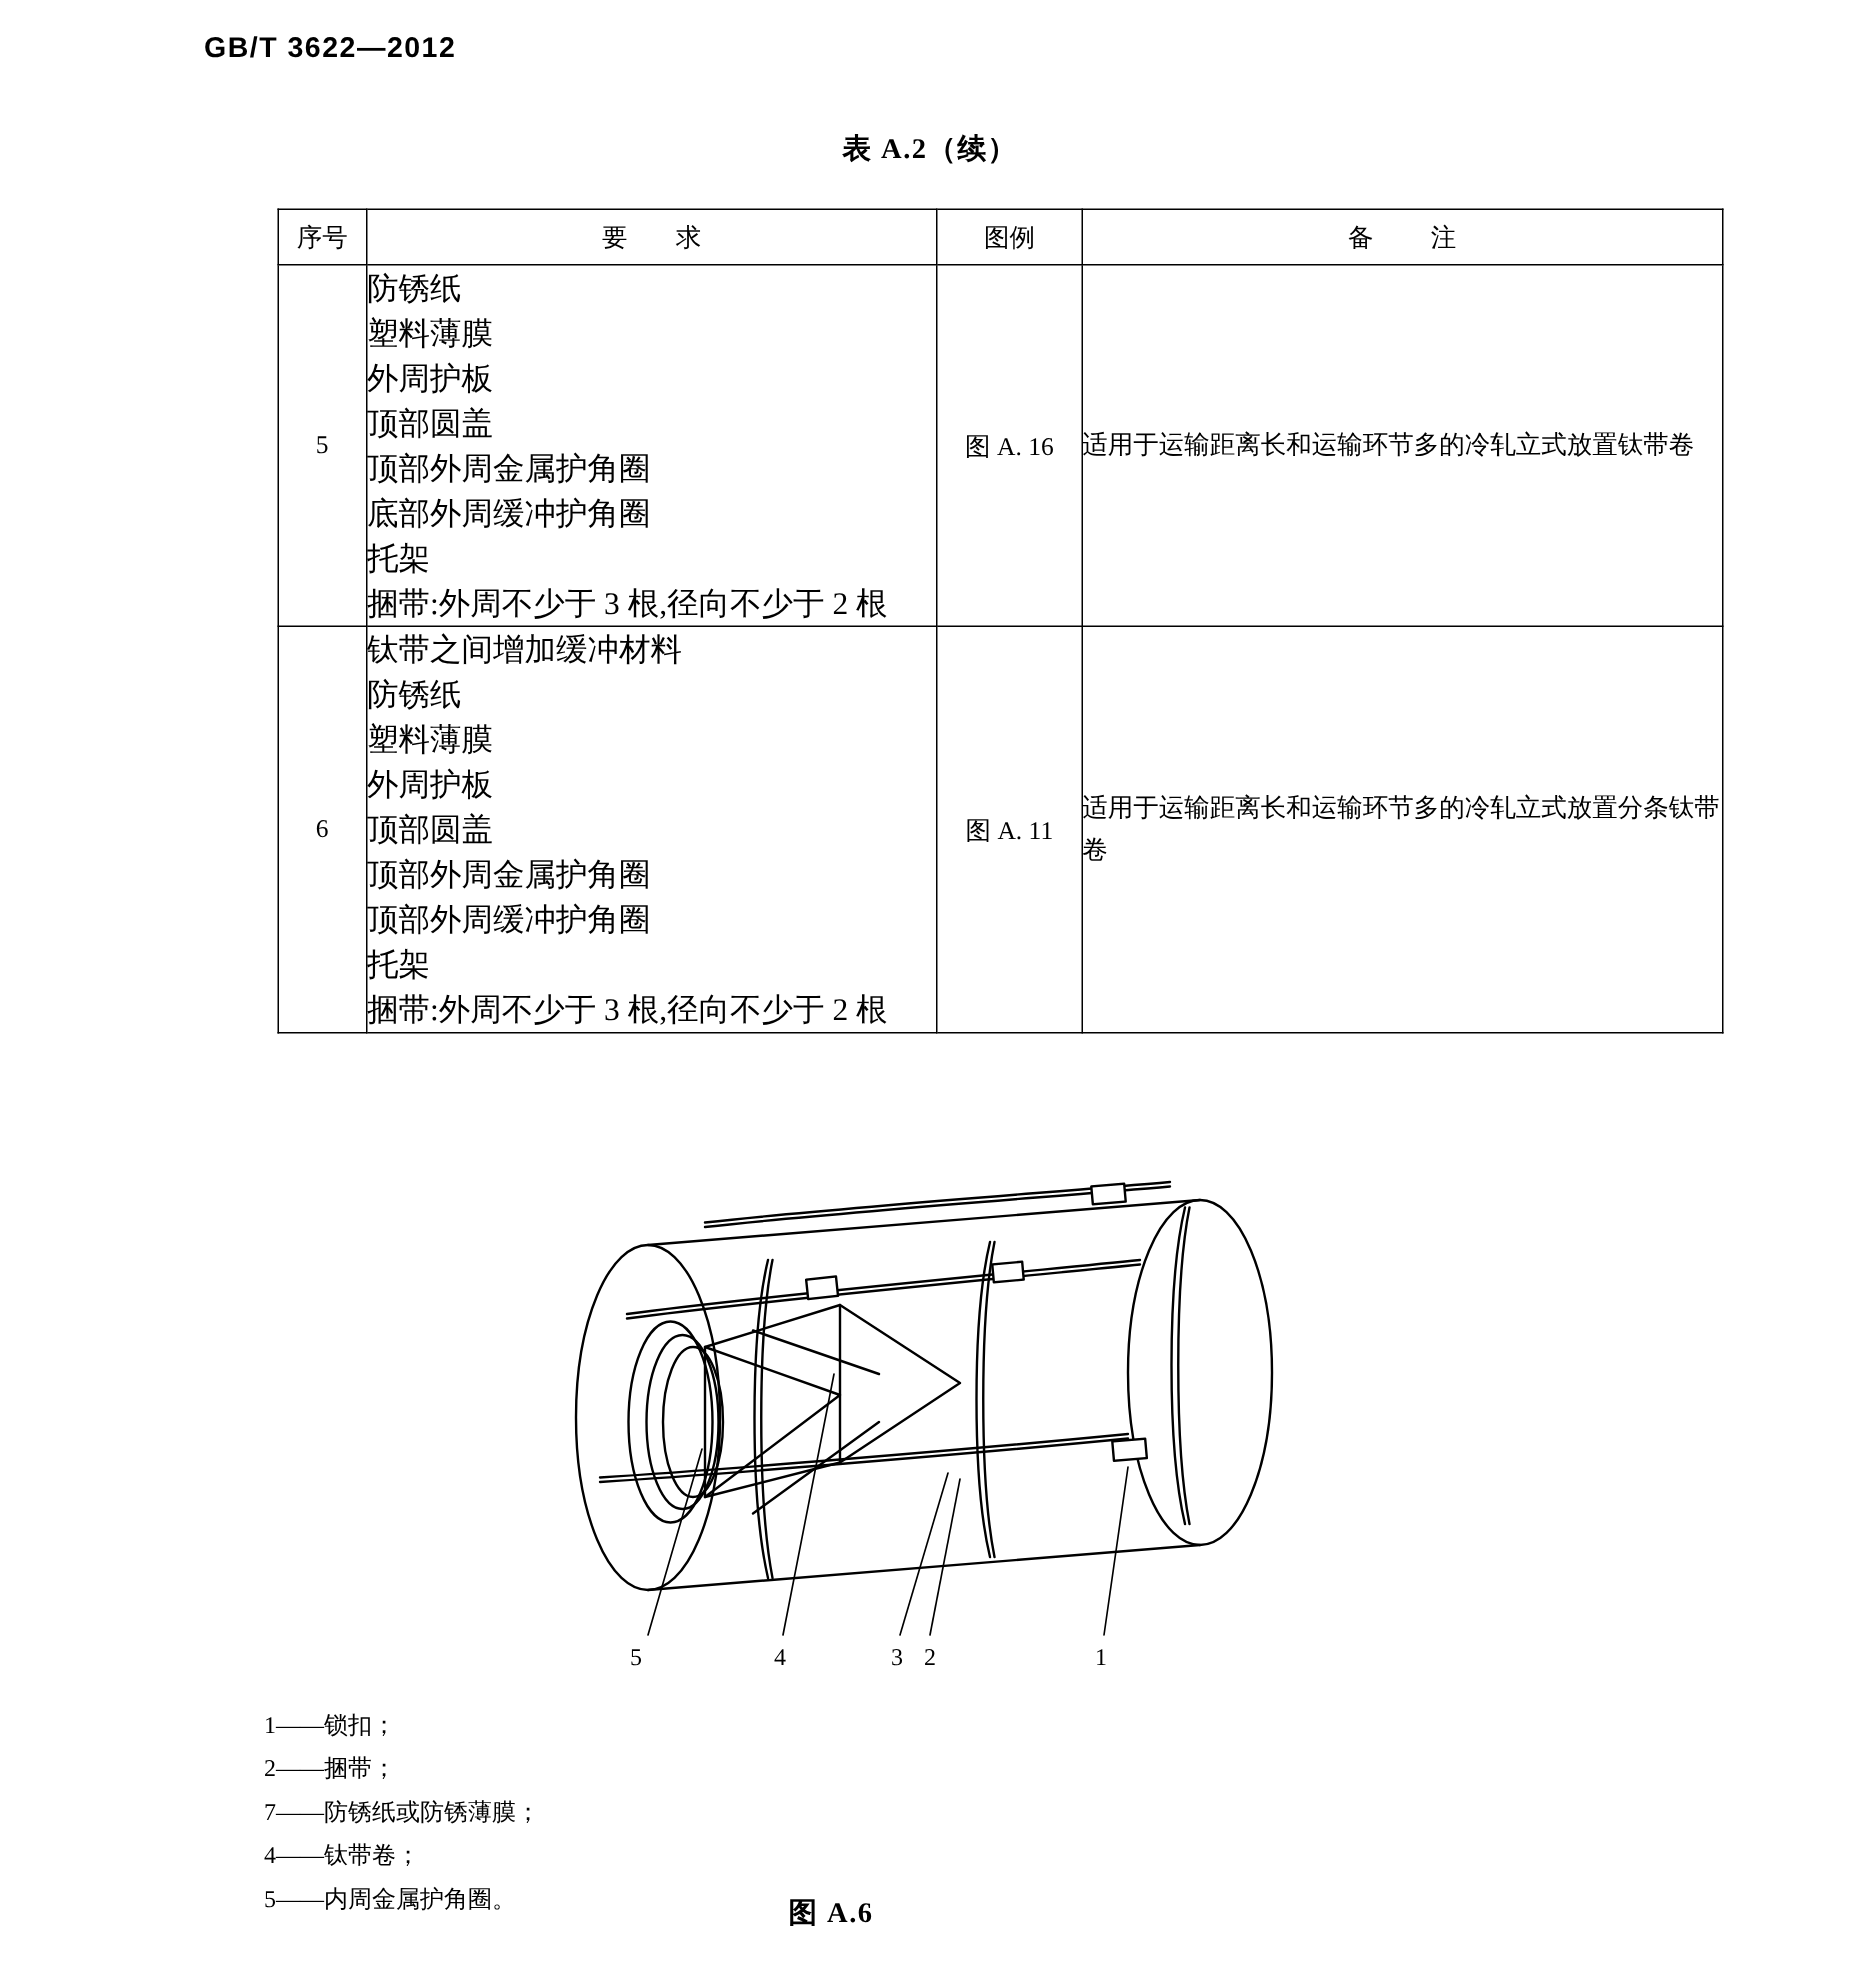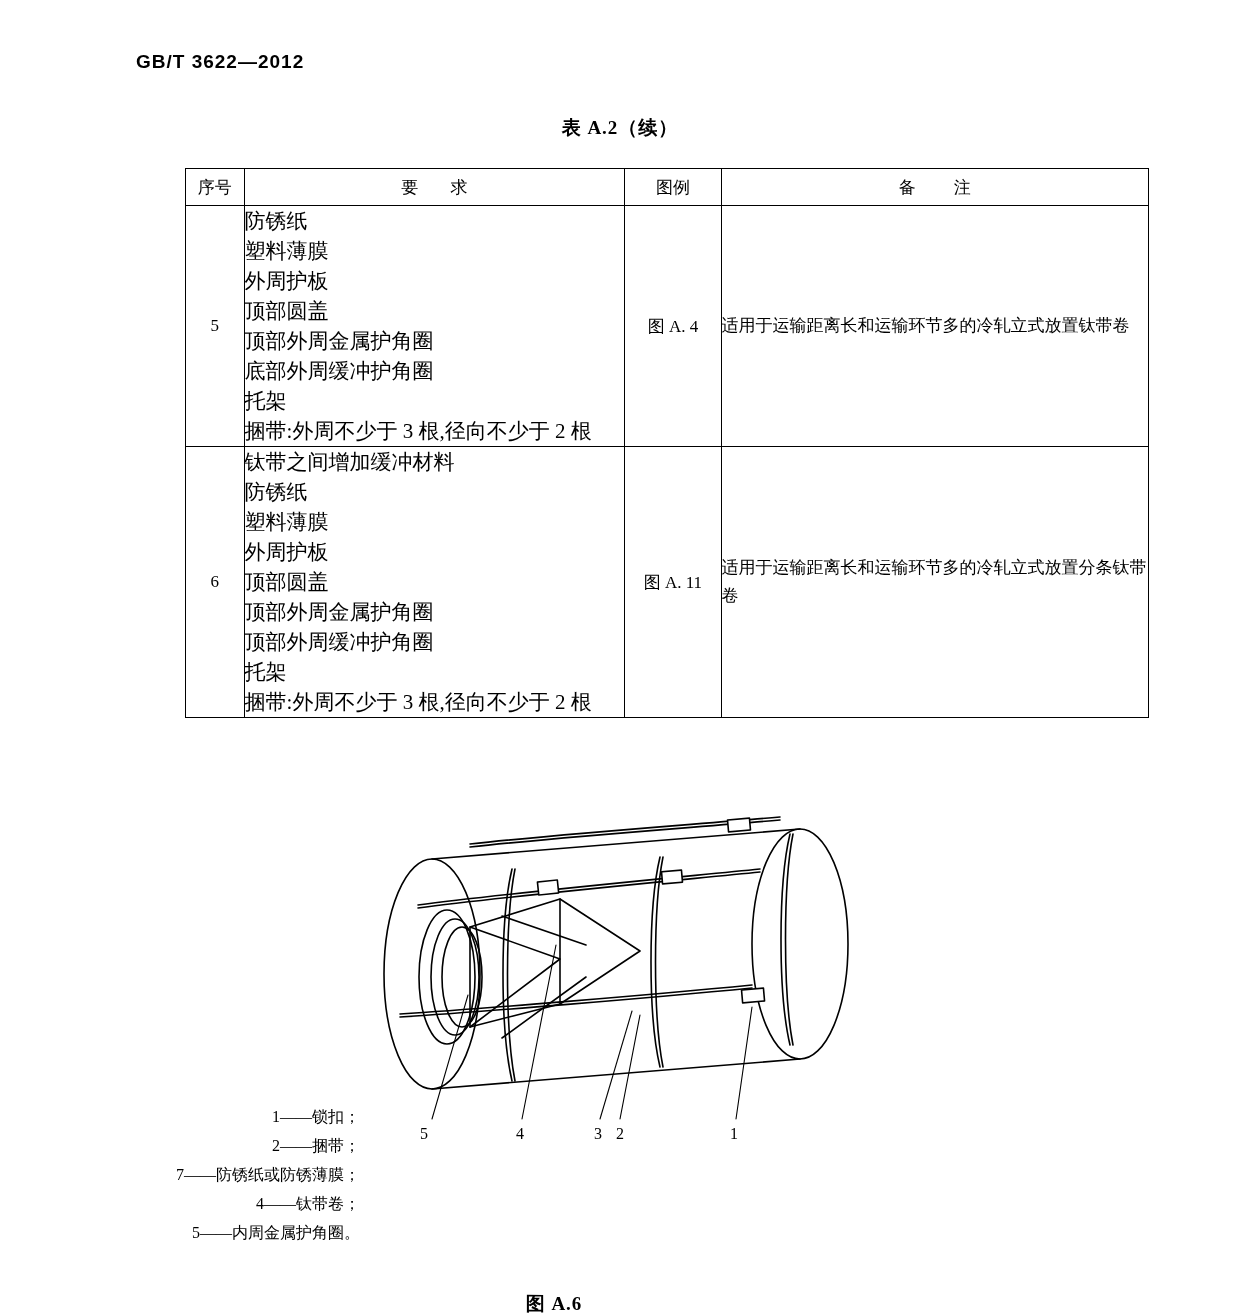--- a/index.html
+++ b/index.html
@@ -11,21 +11,20 @@
     width: 1240px;
     height: 1314px;
     position: relative;
     font-family: "Liberation Serif", serif;
     color: #000000;
     overflow: hidden;
   }
   .page {
     position: absolute;
     inset: 0;
-    margin-top: 29px;
   }
   
   .std-header {
     position: absolute;
     top: 22px;
     left: 136px;
     font-family: "Liberation Sans", sans-serif;
     font-weight: bold;
     font-size: 19px;
     letter-spacing: 1px;
@@ -97,25 +96,24 @@
   
   .figure-area {
     position: absolute;
     top: 770px;
     left: 0;
     width: 1240px;
     height: 350px;
   }
   .legend {
     position: absolute;
-    top: 1073px;
+    top: 1136px;
     left: 176px;
     font-size: 16px;
     line-height: 29px;
-    text-align: right;
   }
   .legend div { white-space: nowrap; }
   .fig-caption {
     position: absolute;
     top: 1262px;
     left: 0;
     width: 1108px;
     text-align: center;
     font-weight: bold;
     font-size: 19px;
@@ -151,21 +149,21 @@
           <td class="cell-req">
             <div class="req-line">防锈纸</div>
             <div class="req-line">塑料薄膜</div>
             <div class="req-line">外周护板</div>
             <div class="req-line">顶部圆盖</div>
             <div class="req-line">顶部外周金属护角圈</div>
             <div class="req-line">底部外周缓冲护角圈</div>
             <div class="req-line">托架</div>
             <div class="req-line">捆带:外周不少于 3 根,径向不少于 2 根</div>
           </td>
-          <td class="cell-fig">图 A. 4</td>
+          <td class="cell-fig">图 A. 16</td>
           <td class="cell-note">适用于运输距离长和运输环节多的冷轧立式放置钛带卷</td>
         </tr>
         <tr>
           <td class="cell-no">6</td>
           <td class="cell-req">
             <div class="req-line">钛带之间增加缓冲材料</div>
             <div class="req-line">防锈纸</div>
             <div class="req-line">塑料薄膜</div>
             <div class="req-line">外周护板</div>
             <div class="req-line">顶部圆盖</div>

